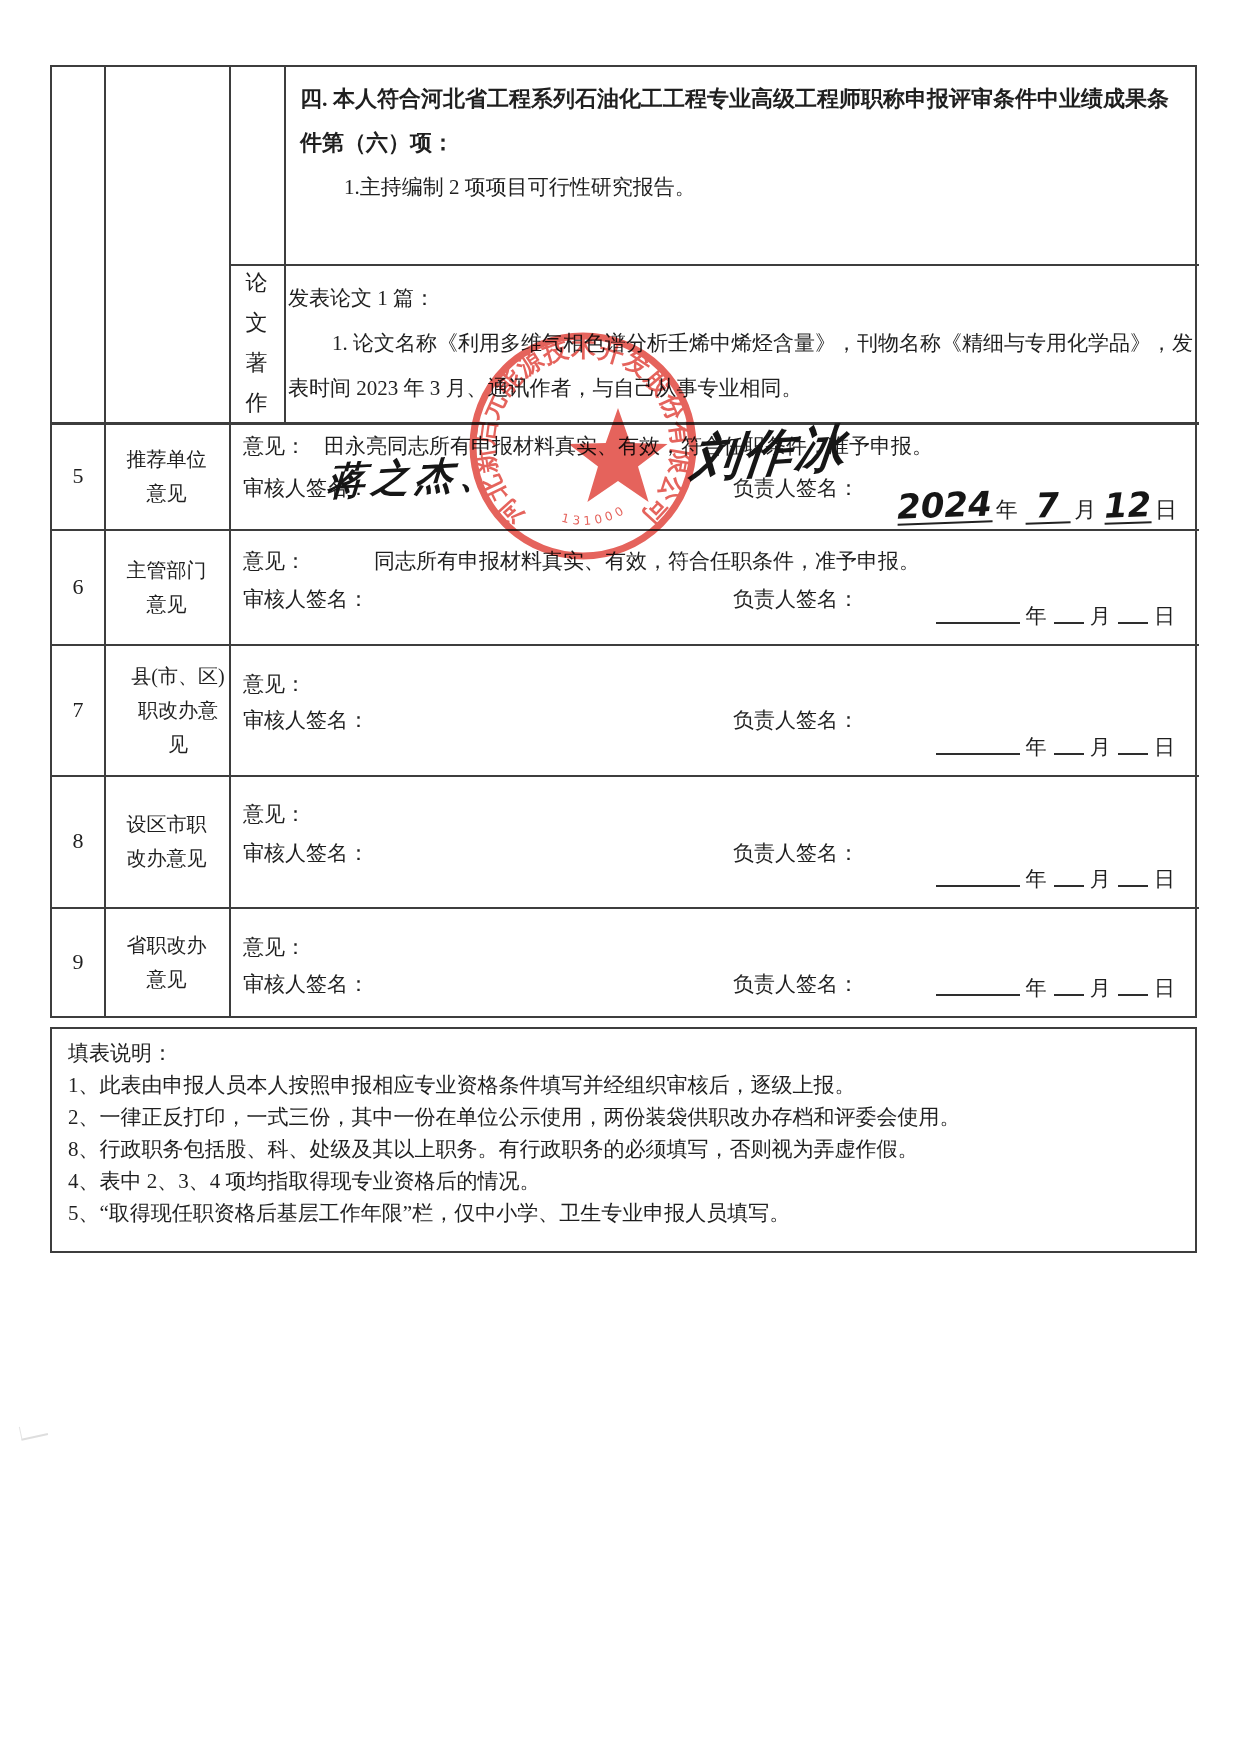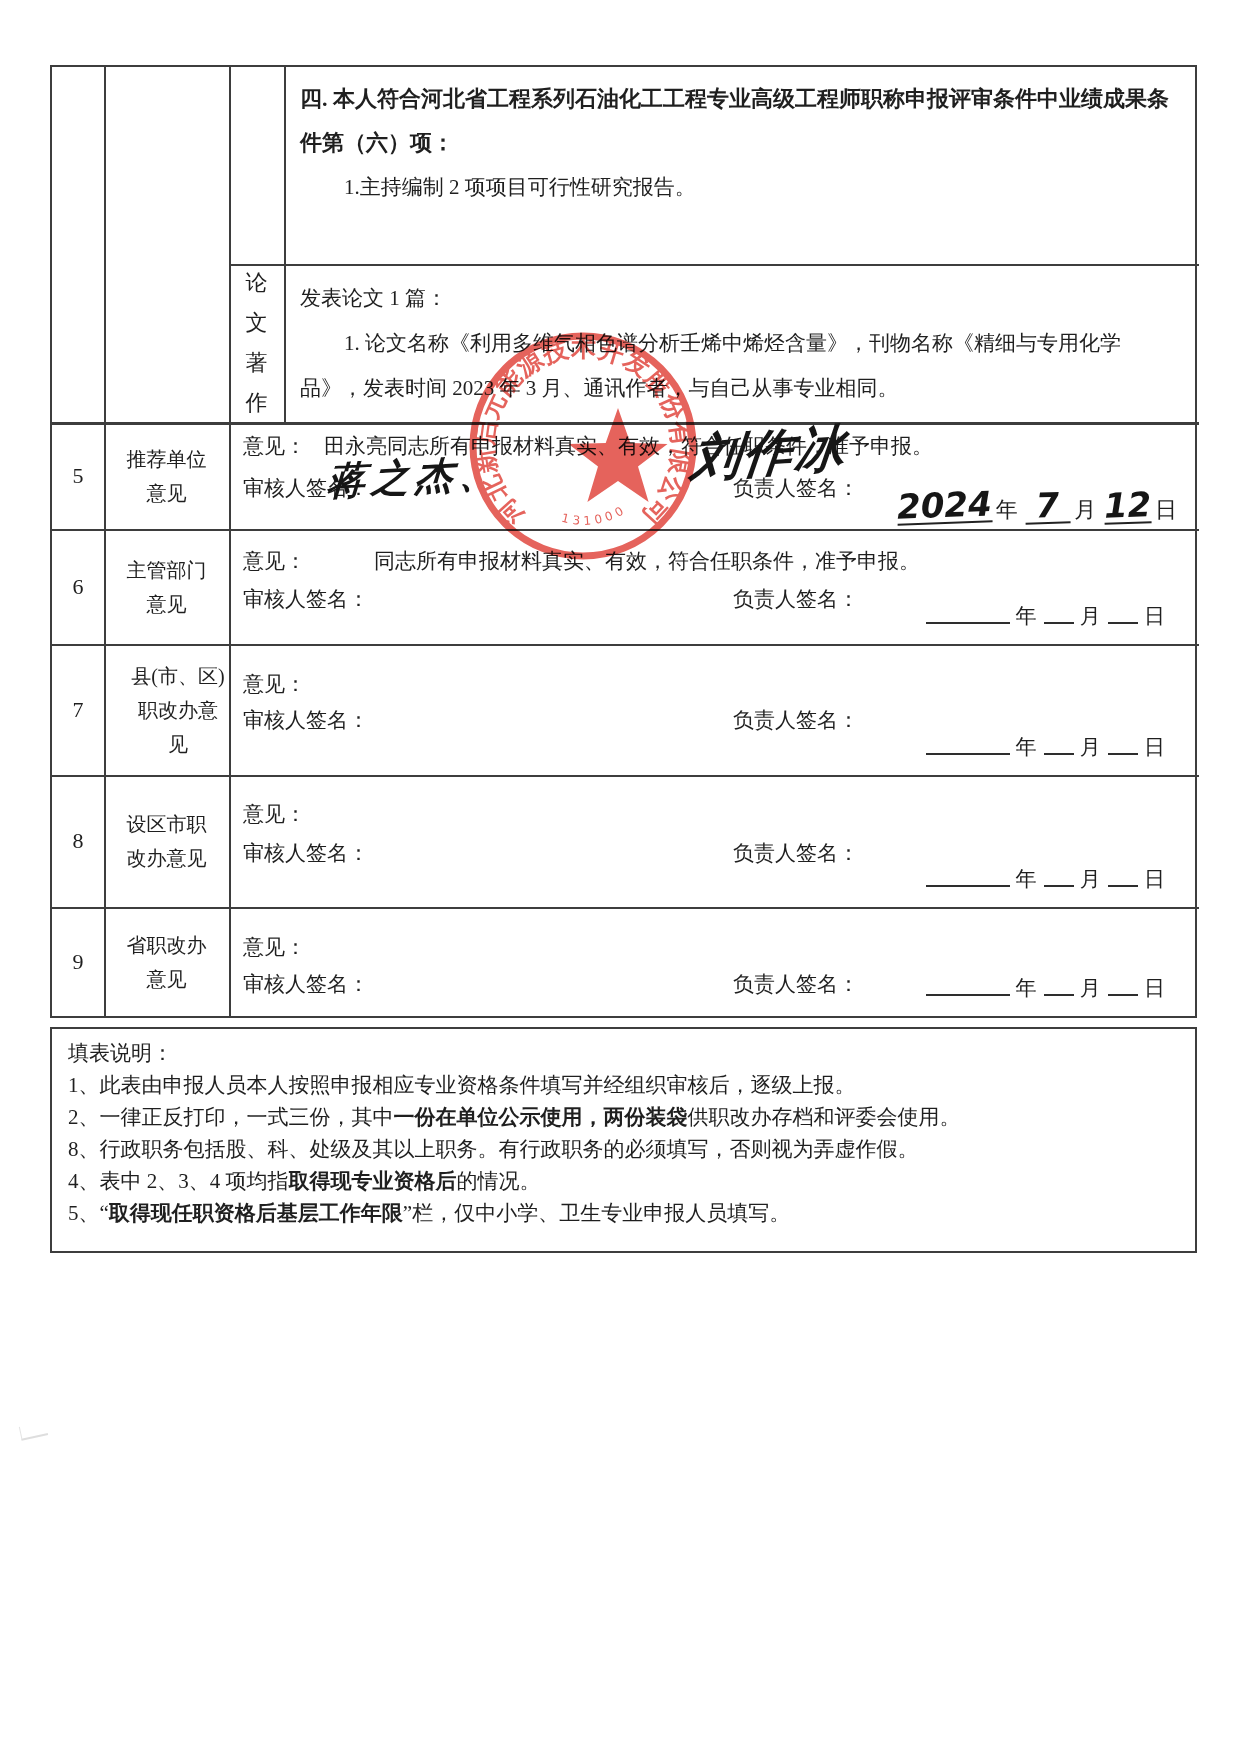--- a/index.html
+++ b/index.html
@@ -14,48 +14,48 @@
   .cell{position:absolute;box-sizing:border-box;font-size:21px;}
   .num{display:flex;align-items:center;justify-content:center;font-size:22px;}
   .rowlabel{display:flex;align-items:center;justify-content:center;text-align:center;
             white-space:pre-line;line-height:34px;font-size:20px;}
   .content{padding:0;}
   .op{position:absolute;left:14px;right:8px;white-space:nowrap;}
   .optext{margin-left:18px;}
   .optext.gap6{margin-left:68px;}
   .sigs{position:absolute;left:14px;right:8px;white-space:nowrap;}
   .sigs .leader{margin-left:12px;position:absolute;left:478px;}
-  .dateline{position:absolute;right:34px;bottom:14px;font-size:21px;white-space:nowrap;}
+  .dateline{position:absolute;right:24px;bottom:14px;font-size:21px;white-space:nowrap;}
   .ul{display:inline-block;border-bottom:2px solid #2e2e2e;height:4px;margin:0 6px -1px 2px;}
   .w80{width:84px;} .w28{width:30px;}
   
   .sec4{line-height:44px;padding:10px 16px;}
   .sec4 .hd{font-weight:bold;font-size:22px;}
   .sec4 .it{text-indent:2.1em;}
   .vlabel{display:flex;align-items:center;justify-content:center;text-align:center;
           white-space:pre-line;line-height:40px;font-size:22px;}
-  .papers{padding:12px 16px;line-height:45px;}
+  .papers{padding:12px 4px;line-height:45px;}
   .papers .para{text-indent:2.1em;}
   
   .hw{font-family:"DejaVu Sans","Liberation Sans",sans-serif;font-style:italic;font-weight:bold;
       color:#161616;}
   .sig-rev{position:absolute;left:98px;top:30px;font-size:38px;transform:rotate(-3deg) skewX(-6deg);
            letter-spacing:6px;}
   .sig-lead{position:absolute;left:462px;top:-2px;font-size:50px;transform:rotate(-4deg) skewX(-10deg);
             letter-spacing:2px;}
   .hwdate{right:22px;bottom:4px;font-size:22px;}
   .hwslot{display:inline-block;text-align:center;border-bottom:2px solid #222;
           font-size:34px;line-height:34px;margin:0 4px -2px 2px;transform:rotate(-2deg);}
   .w95{min-width:95px;} .w45{min-width:45px;}
   
   .notes{position:absolute;left:50px;top:1027px;width:1147px;height:226px;
          border:2px solid #3d3d3d;box-sizing:border-box;padding:8px 16px;
          font-size:21px;line-height:32px;}
   .notes .nh{font-weight:normal;font-size:21px;}
-  .nb{font-weight:bold;}
+  .nb{font-weight:normal;}
   
   .seal{position:absolute;left:460px;top:320px;width:250px;height:250px;z-index:6;
         mix-blend-mode:multiply;opacity:.82;pointer-events:none;}
   
   .r5 .op{top:10px;} .r5 .sigs{top:52px;}
   .r6 .op{top:18px;} .r6 .sigs{top:56px;}
   .r7 .op{top:26px;} .r7 .sigs{top:62px;}
   .r8 .op{top:25px;} .r8 .sigs{top:64px;}
   .r9 .op{top:26px;} .r9 .sigs{top:63px;}
   .smudge{position:absolute;left:20px;top:1424px;width:26px;height:12px;

